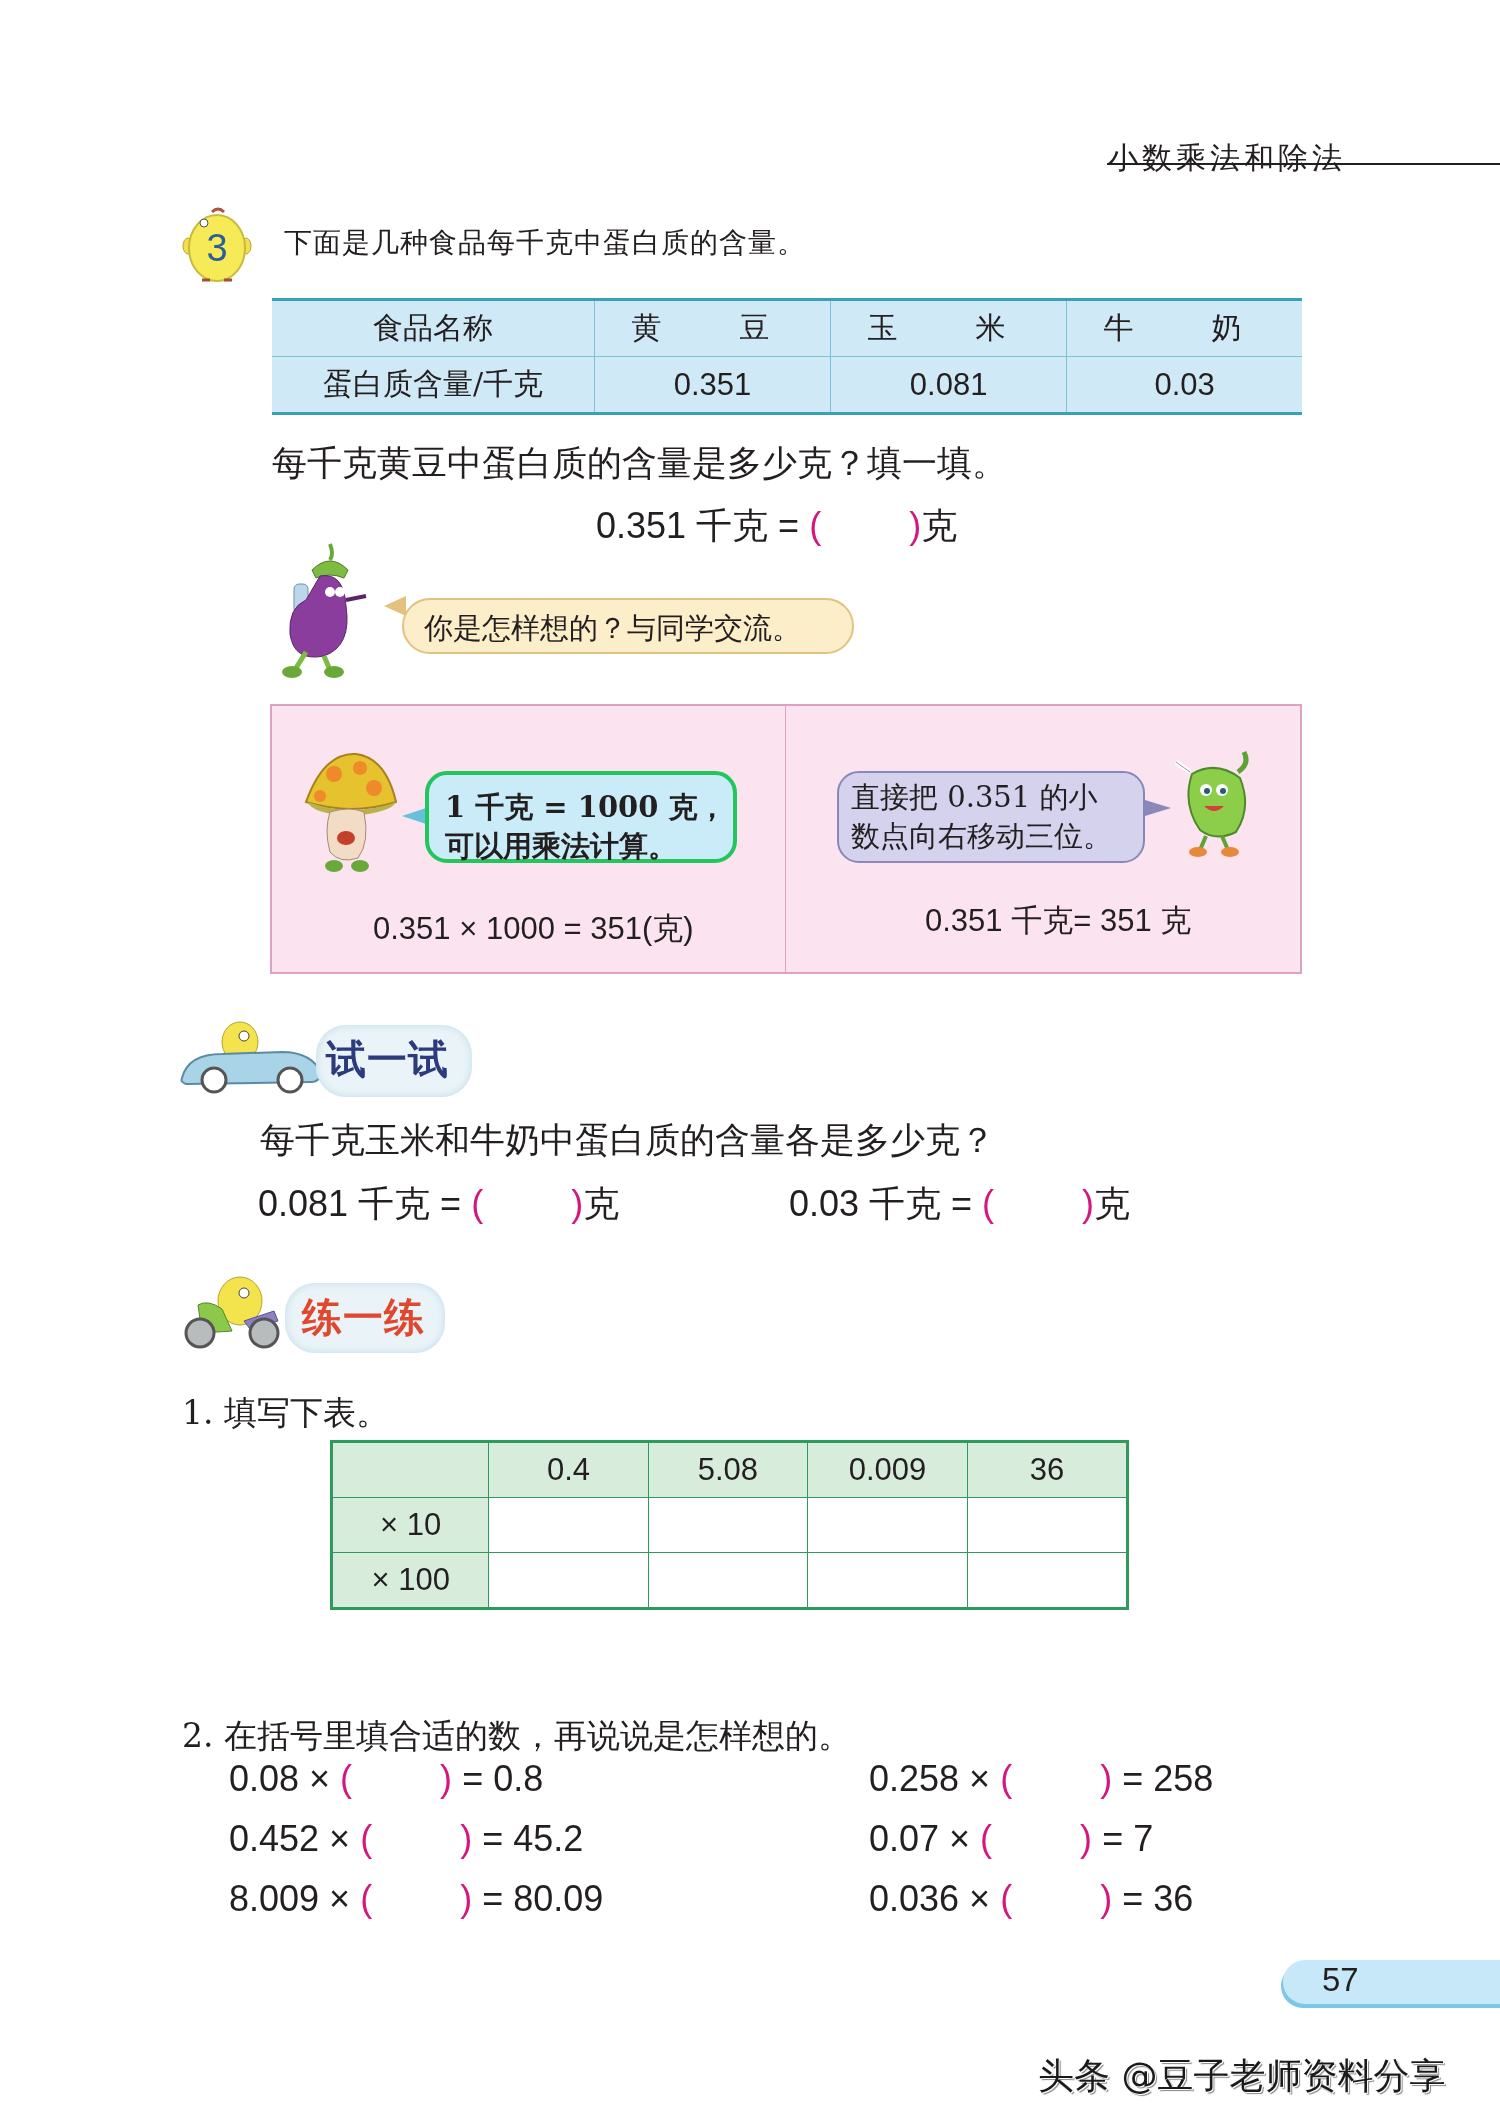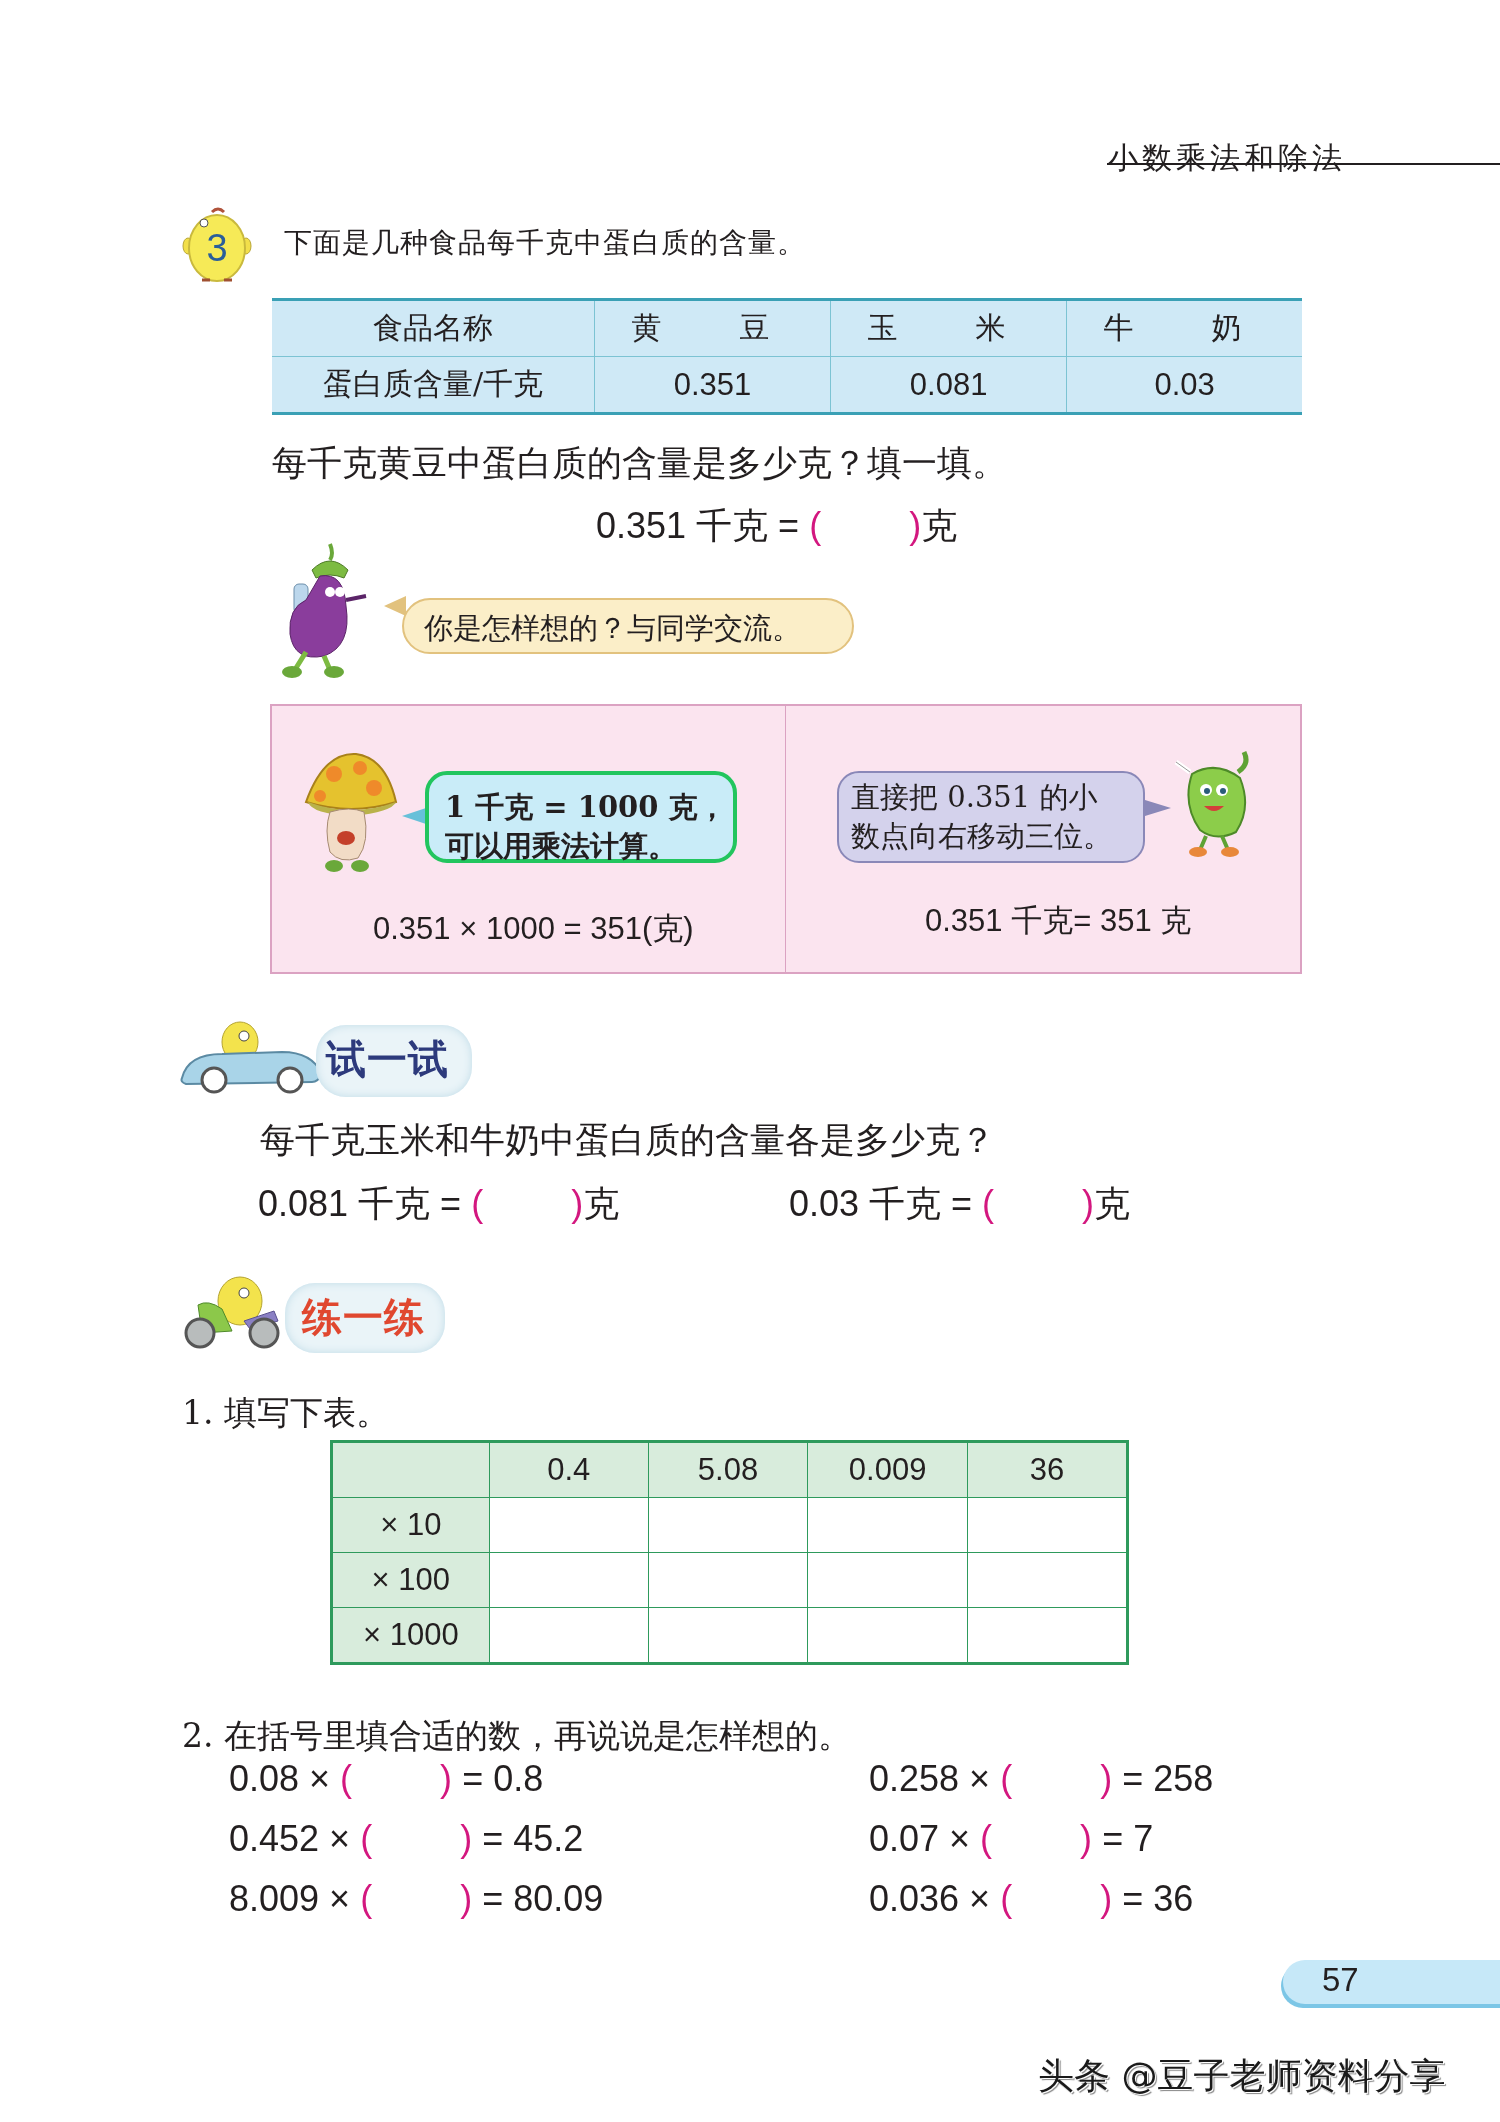--- a/index.html
+++ b/index.html
@@ -234,27 +234,20 @@
         <td></td>
         <td></td>
   </tr>
   <tr>
     <td class="rowh">× 100</td>
     <td></td>
         <td></td>
         <td></td>
         <td></td>
   </tr>
-  <tr>
-    <td class="rowh">× 1000</td>
-    <td></td>
-        <td></td>
-        <td></td>
-        <td></td>
-  </tr>
 </tbody>
   </table>
 
 <div class="abs item2 serif">2. 在括号里填合适的数，再说说是怎样想的。</div>
 
 <div class="abs fill sans" style="left:229px; top:1758px;">
   <span>0.08 ×</span> <span class="paren">(</span><span class="blank"></span><span class="paren">)</span> <span>= 0.8</span>
 </div>
 <div class="abs fill sans" style="left:869px; top:1758px;">
   <span>0.258 ×</span> <span class="paren">(</span><span class="blank"></span><span class="paren">)</span> <span>= 258</span>

